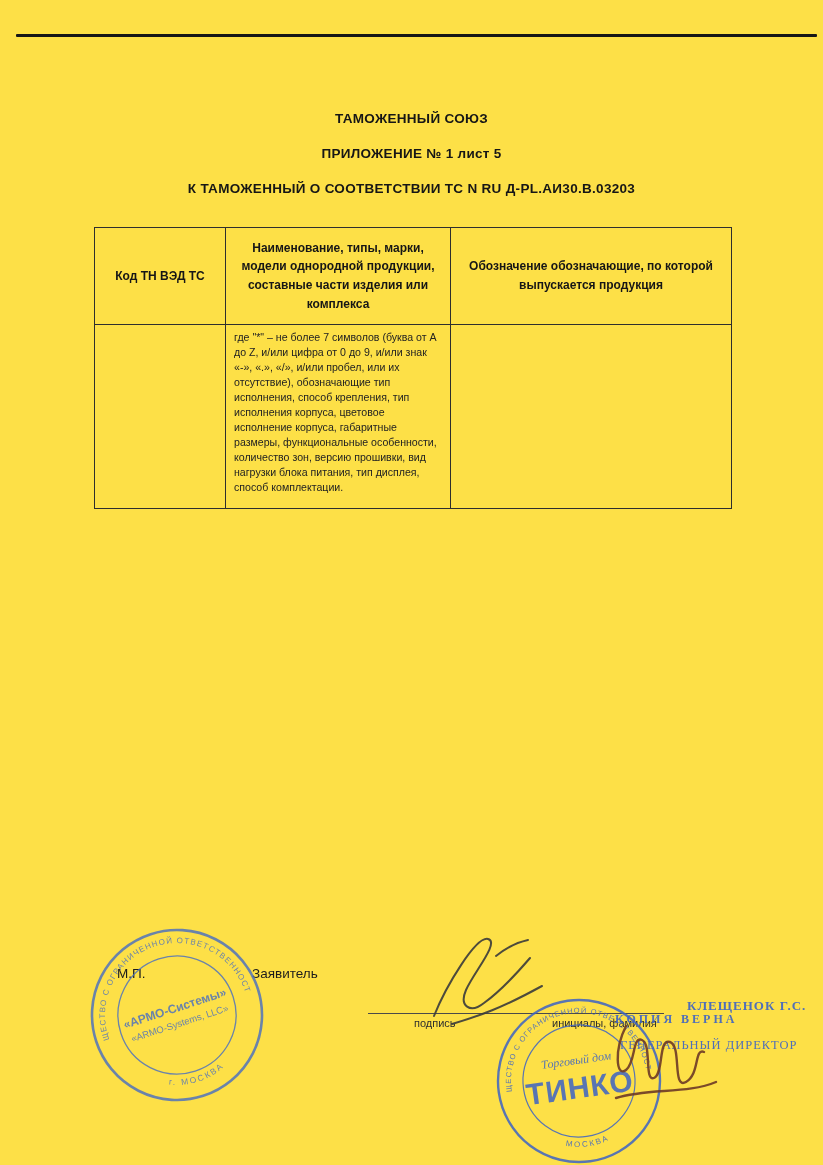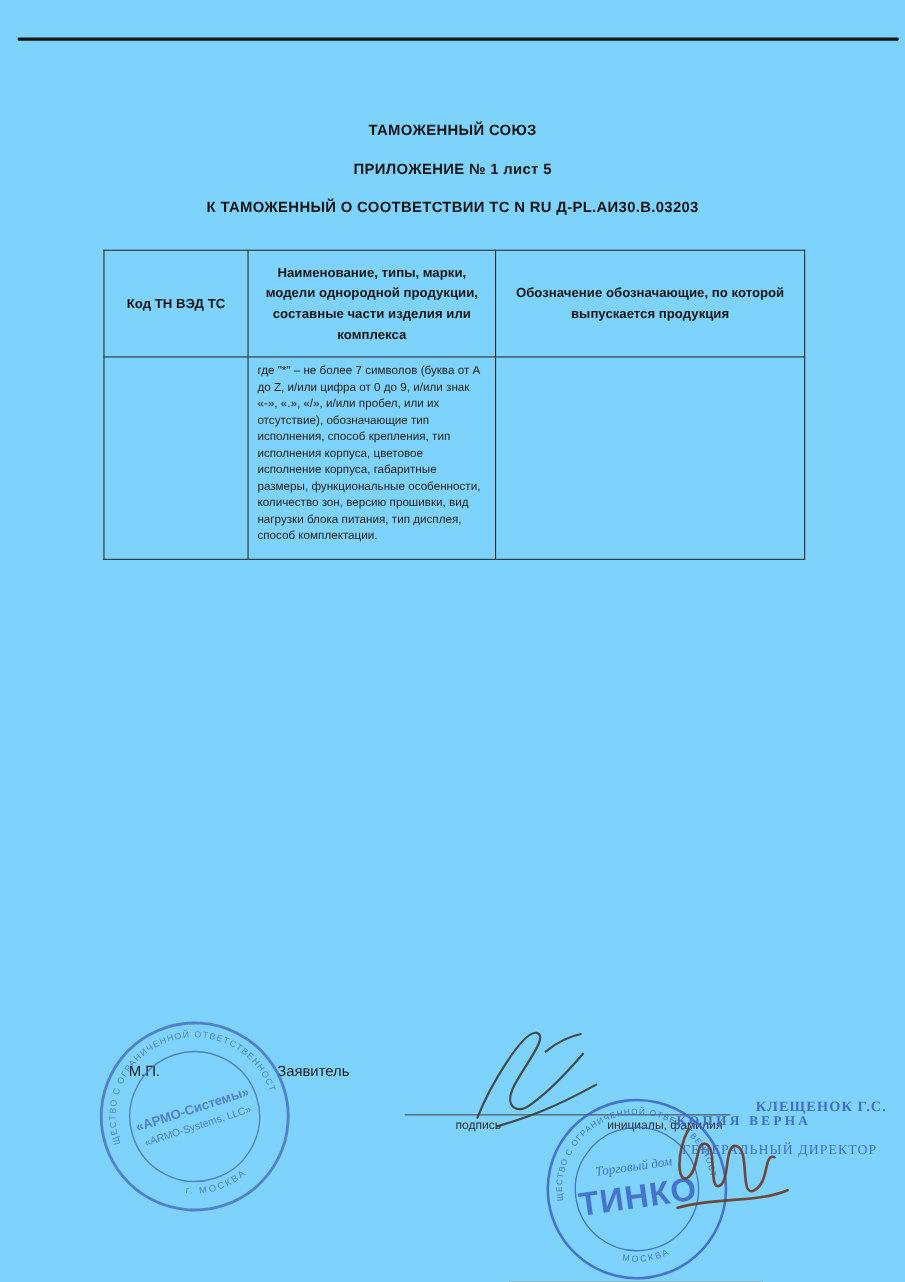--- a/index.html
+++ b/index.html
@@ -1,19 +1,19 @@
 <!DOCTYPE html>
 <html><head>
 <meta charset="utf-8">
 <style>
   * { margin:0; padding:0; box-sizing:border-box; }
   html, body { background:#9a9a9a; }
   .page {
     position:relative; width:823px; height:1165px; margin:0 auto;
-    background:#7dd3fc; overflow:hidden;
+    background:#fde047; overflow:hidden;
     font-family:"Liberation Sans", sans-serif; color:#1c1c1c;
   }
   .scan-line-top { position:absolute; left:16px; top:34px; width:801px; height:3px; background:#161616; border-radius:1px; }
 
   .titles { position:absolute; left:0; top:111px; width:100%; text-align:center; }
   .title-line { font-size:13.5px; font-weight:bold; letter-spacing:.3px; margin-bottom:20px; color:#161616; }
 
   table.doc-table {
     position:absolute; left:94px; top:227px; width:637px;
     border-collapse:collapse; table-layout:fixed;

